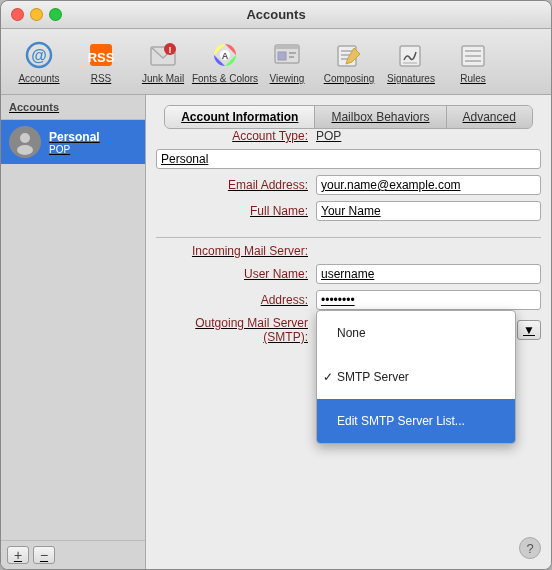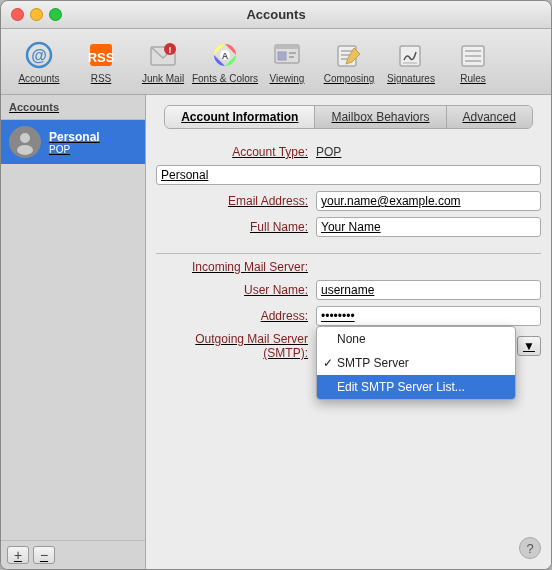--- a/index.html
+++ b/index.html
@@ -191,21 +191,21 @@
       display: flex;
       flex-direction: column;
       padding: 10px;
       position: relative;
     }
 
     
     .tab-bar {
       display: flex;
       gap: 0;
-      margin-bottom: 16px;
+      margin-bottom: 0;
       border: 1px solid #aaa;
       border-radius: 6px;
       overflow: hidden;
       align-self: center;
       background: #d0d0d0;
     }
 
     .tab {
       padding: 4px 16px;
       font-size: 12px;
@@ -282,21 +282,21 @@
       width: 200px;
       background: white;
       border: 1px solid #aaa;
       border-radius: 4px;
       box-shadow: 0 4px 12px rgba(0,0,0,0.3);
       z-index: 100;
       overflow: hidden;
     }
 
     .dropdown-item {
-      padding: 5px 20px;
+      padding: 15px 20px;
       font-size: 12px;
       cursor: pointer;
       color: #222;
       position: relative;
     }
 
     .dropdown-item.checked::before {
       content: '✓';
       position: absolute;
       left: 6px;

